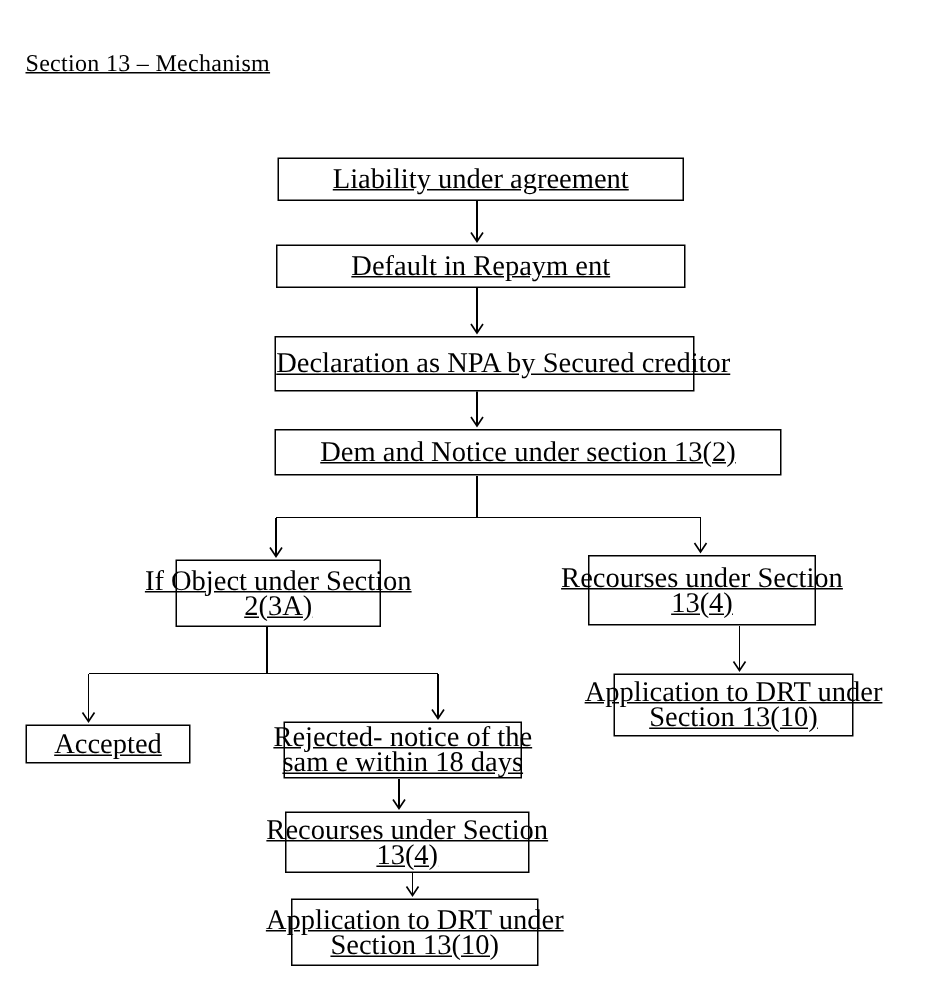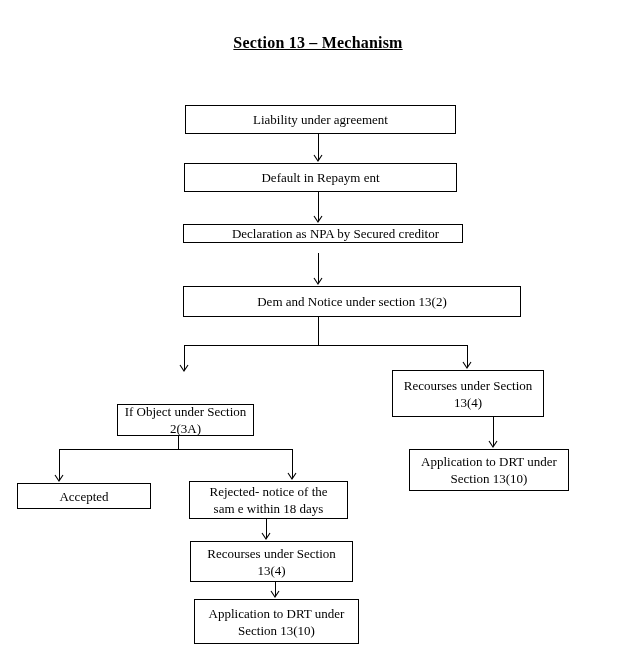--- a/index.html
+++ b/index.html
@@ -15,23 +15,23 @@
     font-family: "Liberation Serif", serif;
     color: #000000;
     overflow: hidden;
   }
   .diagram-title {
     position: absolute;
     left: 0;
     right: 0;
     top: 34px;
     padding-left: 17px;
-    text-align: center;
+    text-align: left;
     font-size: 16px;
-    font-weight: bold;
+    font-weight: normal;
     text-decoration: underline;
     letter-spacing: 0.2px;
   }
   .edges-layer {
     position: absolute;
     left: 0;
     top: 0;
     width: 619px;
     height: 658px;
   }
@@ -48,36 +48,37 @@
   .node {
     position: absolute;
     box-sizing: border-box;
     border: 1px solid #000000;
     background: #ffffff;
     display: flex;
     flex-direction: column;
     align-items: center;
     justify-content: center;
     text-align: center;
-    font-size: 13px;
+    font-size: 19px;
     line-height: 17px;
+    text-decoration: underline;
   }
   .node .ln {
     display: block;
     white-space: nowrap;
   }
   
   .n-liability       { left:185px; top:105px; width:271px; height:29px; }
   .n-default         { left:184px; top:163px; width:273px; height:29px; }
-  .n-npa             { left:183px; top:224px; width:280px; height:19px;padding-left:25px; }
+  .n-npa             { left:183px; top:224px; width:280px; height:37px;padding-left:25px; }
   .n-demand          { left:183px; top:286px; width:338px; height:31px; }
-  .n-object          { left:117px; top:373px; width:137px; height:32px;margin-top:31px; }
+  .n-object          { left:117px; top:373px; width:137px; height:45px; }
   .n-recourses-right { left:392px; top:370px; width:152px; height:47px; }
   .n-drt-right       { left:409px; top:449px; width:160px; height:42px; }
-  .n-accepted        { left:17px;  top:483px; width:134px; height:26px; }
+  .n-accepted        { left:17px;  top:483px; width:110px; height:26px; }
   .n-rejected        { left:189px; top:481px; width:159px; height:38px; }
   .n-recourses-left  { left:190px; top:541px; width:163px; height:41px; }
   .n-drt-left        { left:194px; top:599px; width:165px; height:45px; }
 </style>
 </head>
 <body>
 
 <div class="page">
 
   <div class="diagram-title">Section 13 – Mechanism</div>

